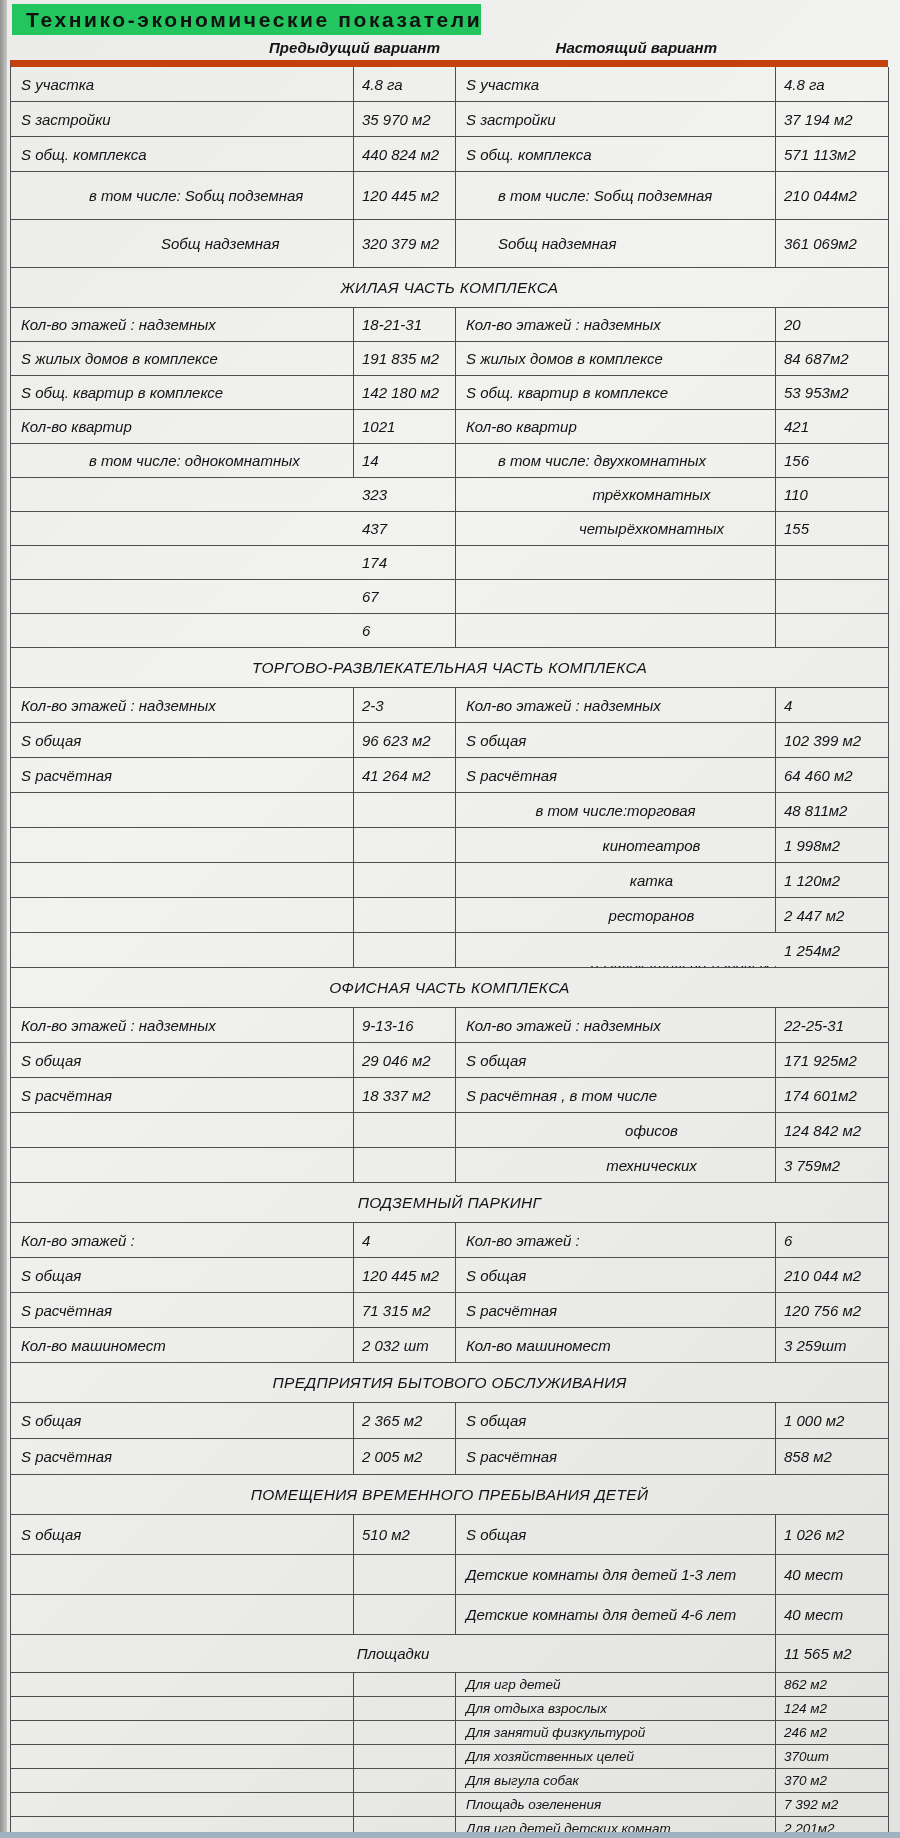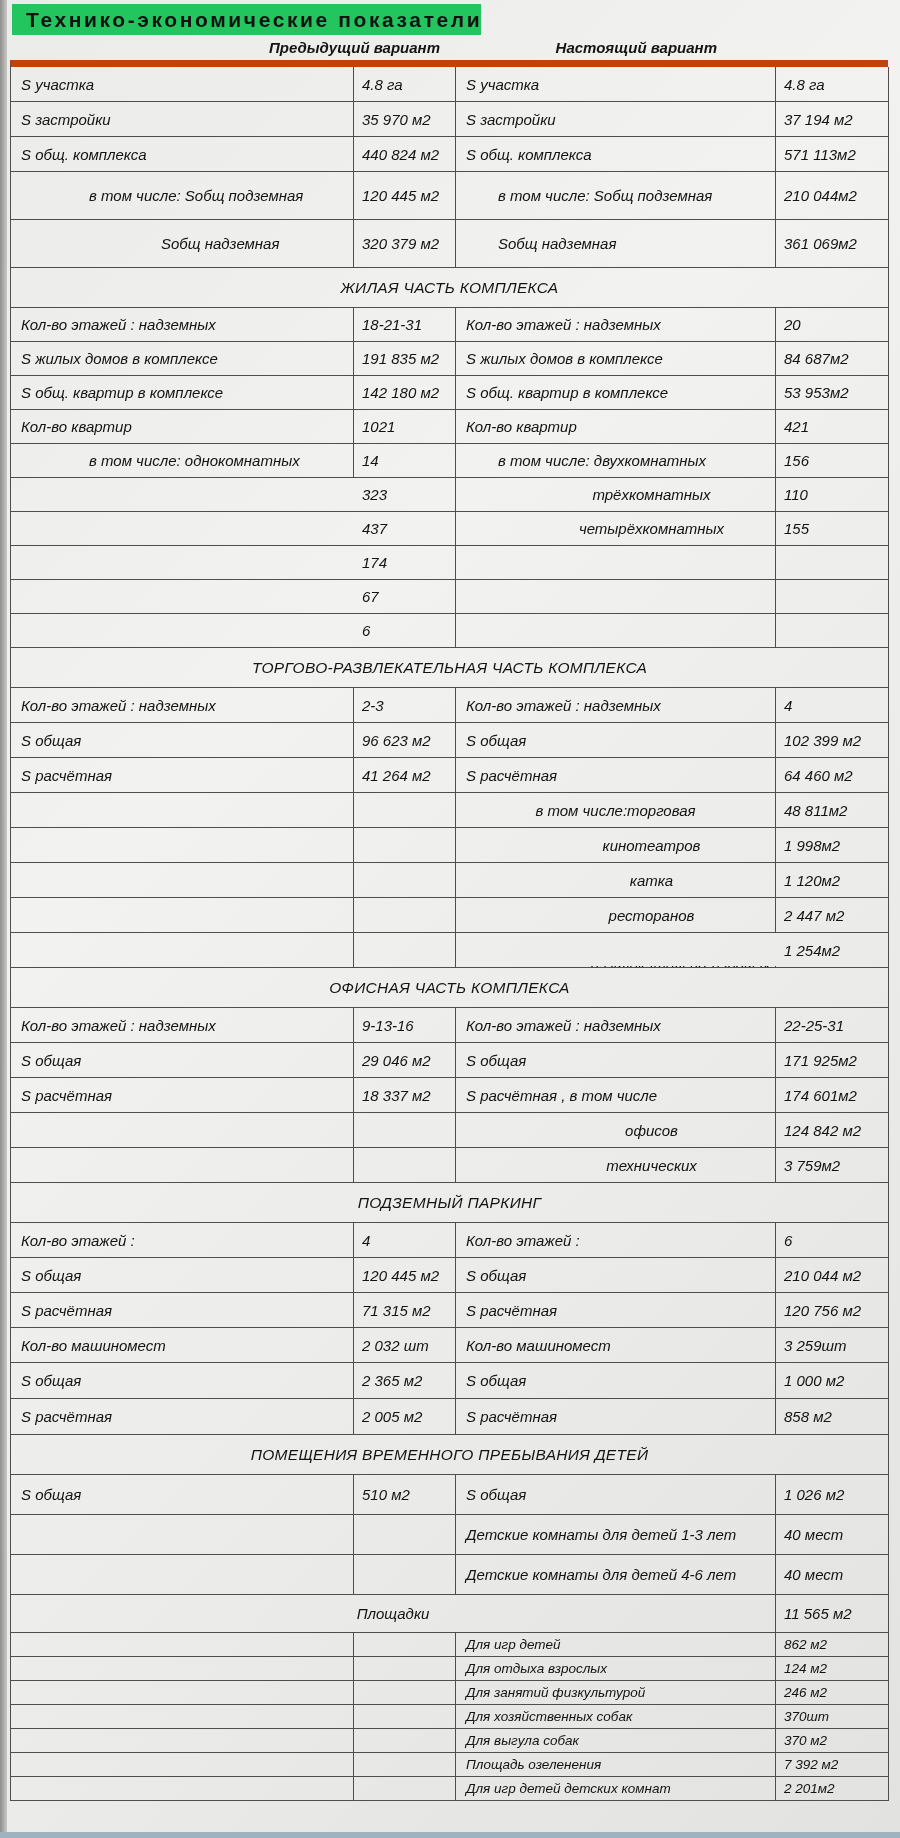--- a/index.html
+++ b/index.html
@@ -286,20 +286,23 @@
     <div class="c">S расчётная</div>
     <div class="c v">120 756 м2</div>
   </div>
   <div class="tr h35">
     <div class="c">Кол-во машиномест</div>
     <div class="c v">2 032 шт</div>
     <div class="c">Кол-во машиномест</div>
     <div class="c v">3 259шт</div>
   </div>
 
+  <div class="tr h40">
+    <div class="c sec">ПРЕДПРИЯТИЯ БЫТОВОГО ОБСЛУЖИВАНИЯ</div>
+  </div>
 
   <div class="tr h36">
     <div class="c">S общая</div>
     <div class="c v">2 365 м2</div>
     <div class="c">S общая</div>
     <div class="c v">1 000 м2</div>
   </div>
   <div class="tr h36">
     <div class="c">S расчётная</div>
     <div class="c v">2 005 м2</div>
@@ -349,21 +352,21 @@
   </div>
   <div class="tr h24">
     <div class="c sm"></div>
     <div class="c v sm"></div>
     <div class="c sm">Для занятий физкультурой</div>
     <div class="c v sm">246 м2</div>
   </div>
   <div class="tr h24">
     <div class="c sm"></div>
     <div class="c v sm"></div>
-    <div class="c sm">Для хозяйственных собак</div>
+    <div class="c sm">Для хозяйственных целей</div>
     <div class="c v sm">370шт</div>
   </div>
   <div class="tr h24">
     <div class="c sm"></div>
     <div class="c v sm"></div>
     <div class="c sm">Для выгула собак</div>
     <div class="c v sm">370 м2</div>
   </div>
   <div class="tr h24">
     <div class="c sm"></div>

